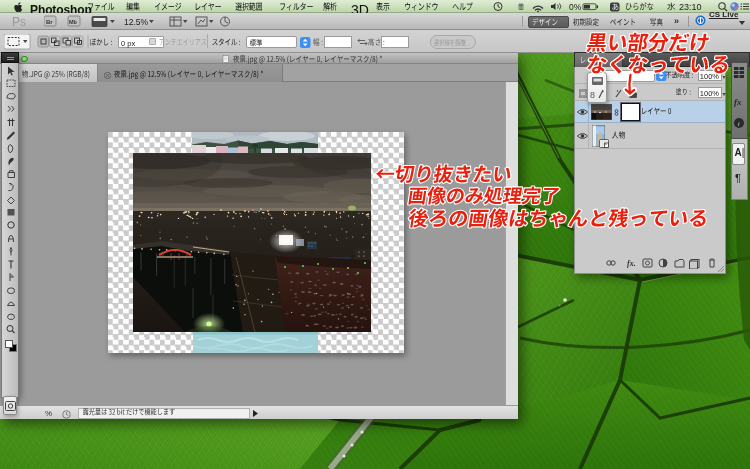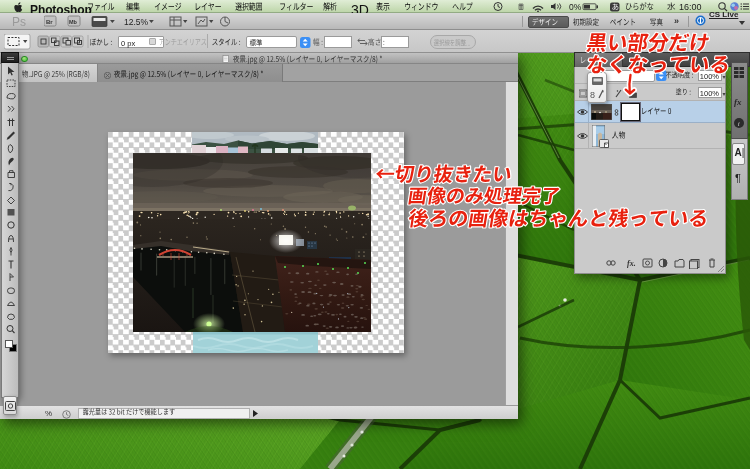--- a/index.html
+++ b/index.html
@@ -542,21 +542,21 @@
 <path d="M43 9.3 a4 4 0 0 1 6 0" stroke="#333" stroke-width="1.4" fill="none"></path>
 <circle cx="46" cy="10.3" r="0.9" fill="#333"></circle>
 <path d="M59 4 h2 l2.5 -2 v7 l-2.5 -2 h-2 z" fill="#333"></path>
 <path d="M65.5 3.5 a3 3 0 0 1 0 4 M67.5 2.5 a4.5 4.5 0 0 1 0 6" stroke="#333" stroke-width="0.9" fill="none"></path>
 <text x="77" y="8.5" font-size="8.5" fill="#222" font-family="Liberation Sans">0%</text>
 <rect x="91" y="2.8" width="13" height="5.8" rx="1" fill="none" stroke="#333" stroke-width="0.8"></rect>
 <rect x="104.5" y="4.3" width="1.5" height="3" rx="0.5" fill="#333"></rect>
 <rect x="92" y="3.8" width="6" height="3.8" fill="#333"></rect>
 <rect x="118" y="1.5" width="9.5" height="9" rx="2" fill="#3a3a3a"></rect>
 </svg>
-<div class="abs" style="left:679px;top:2px;font-size:9px;color:#222;">16:00</div>
+<div class="abs" style="left:679px;top:2px;font-size:9px;color:#222;">23:10</div>
 <svg class="abs" style="left:718px;top:1px" width="32" height="11" viewBox="0 0 32 11">
 <circle cx="4" cy="5" r="3.2" fill="none" stroke="#333" stroke-width="1.1"></circle>
       <path d="M6.3 7.3 L9 10" stroke="#333" stroke-width="1.2"></path>
 <circle cx="16.5" cy="5.5" r="4.2" fill="#5a7fd4"></circle>
       <circle cx="15.2" cy="4.2" r="1.8" fill="#9fd8f0" opacity="0.9"></circle>
       <circle cx="18" cy="6.8" r="1.9" fill="#e06a9a" opacity="0.8"></circle>
 <path d="M25 3 h6 M25 5.5 h6 M25 8 h6" stroke="#333" stroke-width="1.2"></path>
 <circle cx="23.2" cy="3" r="0.7" fill="#333"></circle>
       <circle cx="23.2" cy="5.5" r="0.7" fill="#333"></circle>
       <circle cx="23.2" cy="8" r="0.7" fill="#333"></circle>

